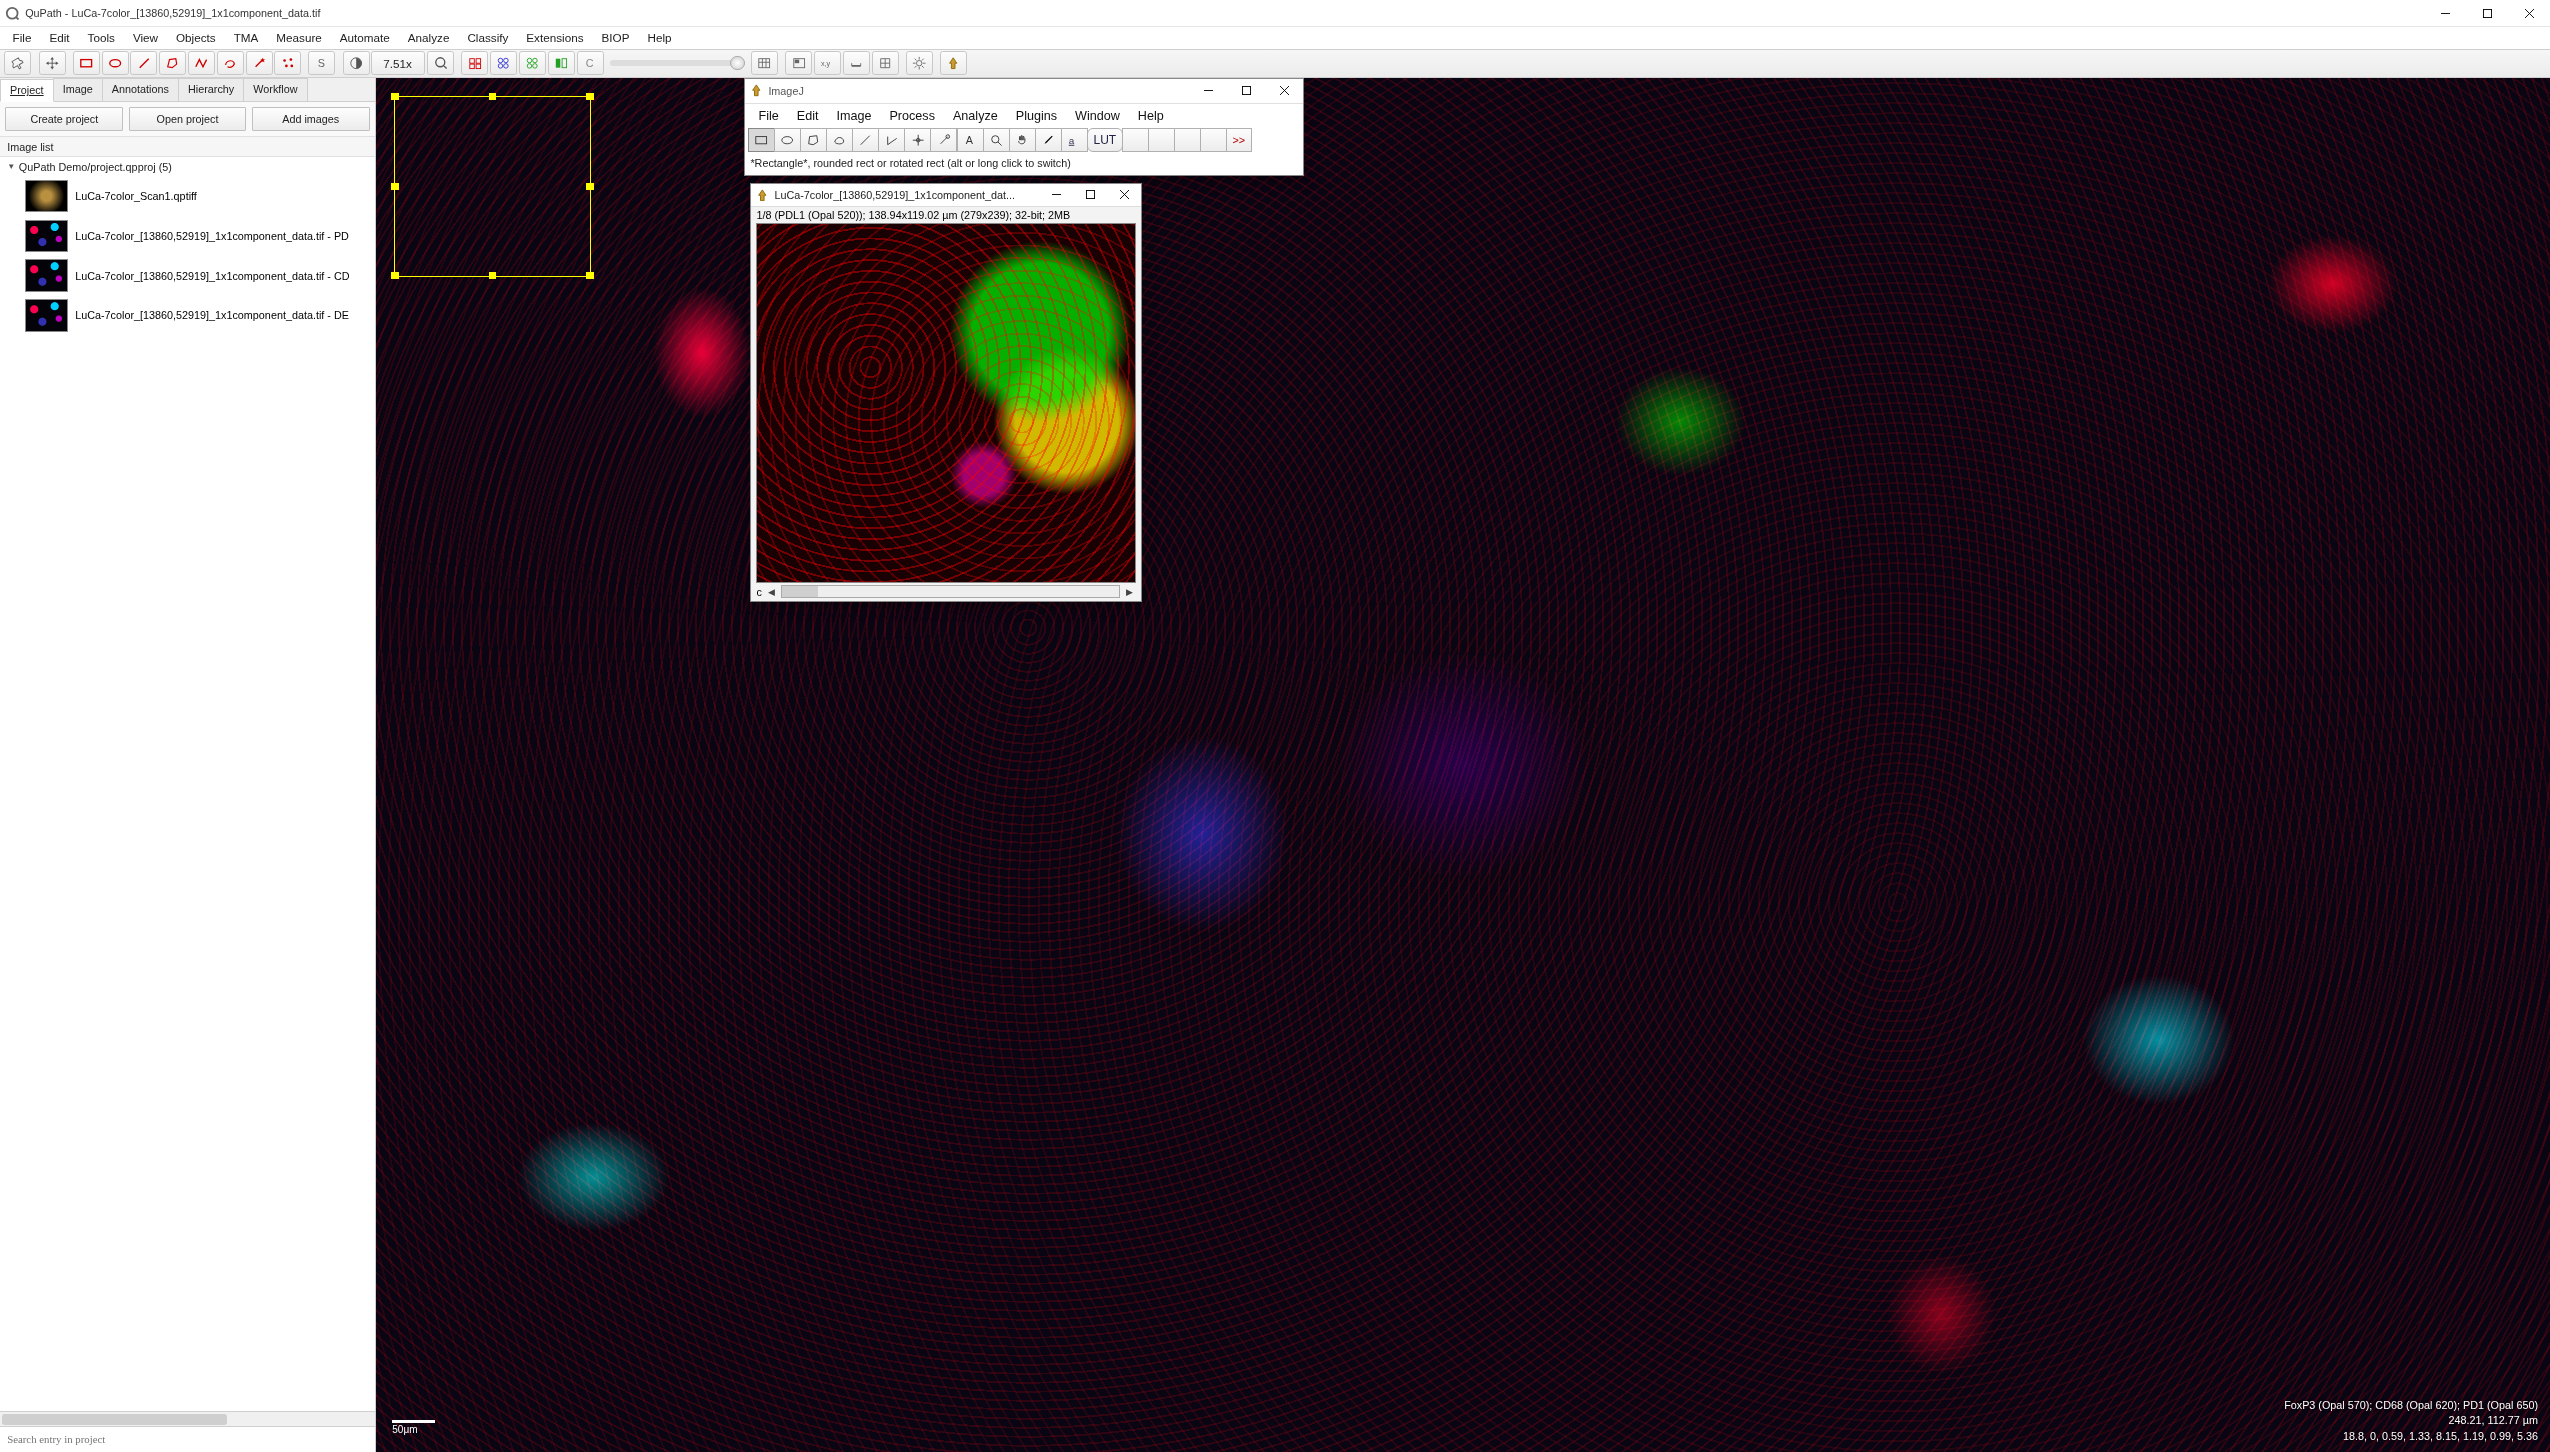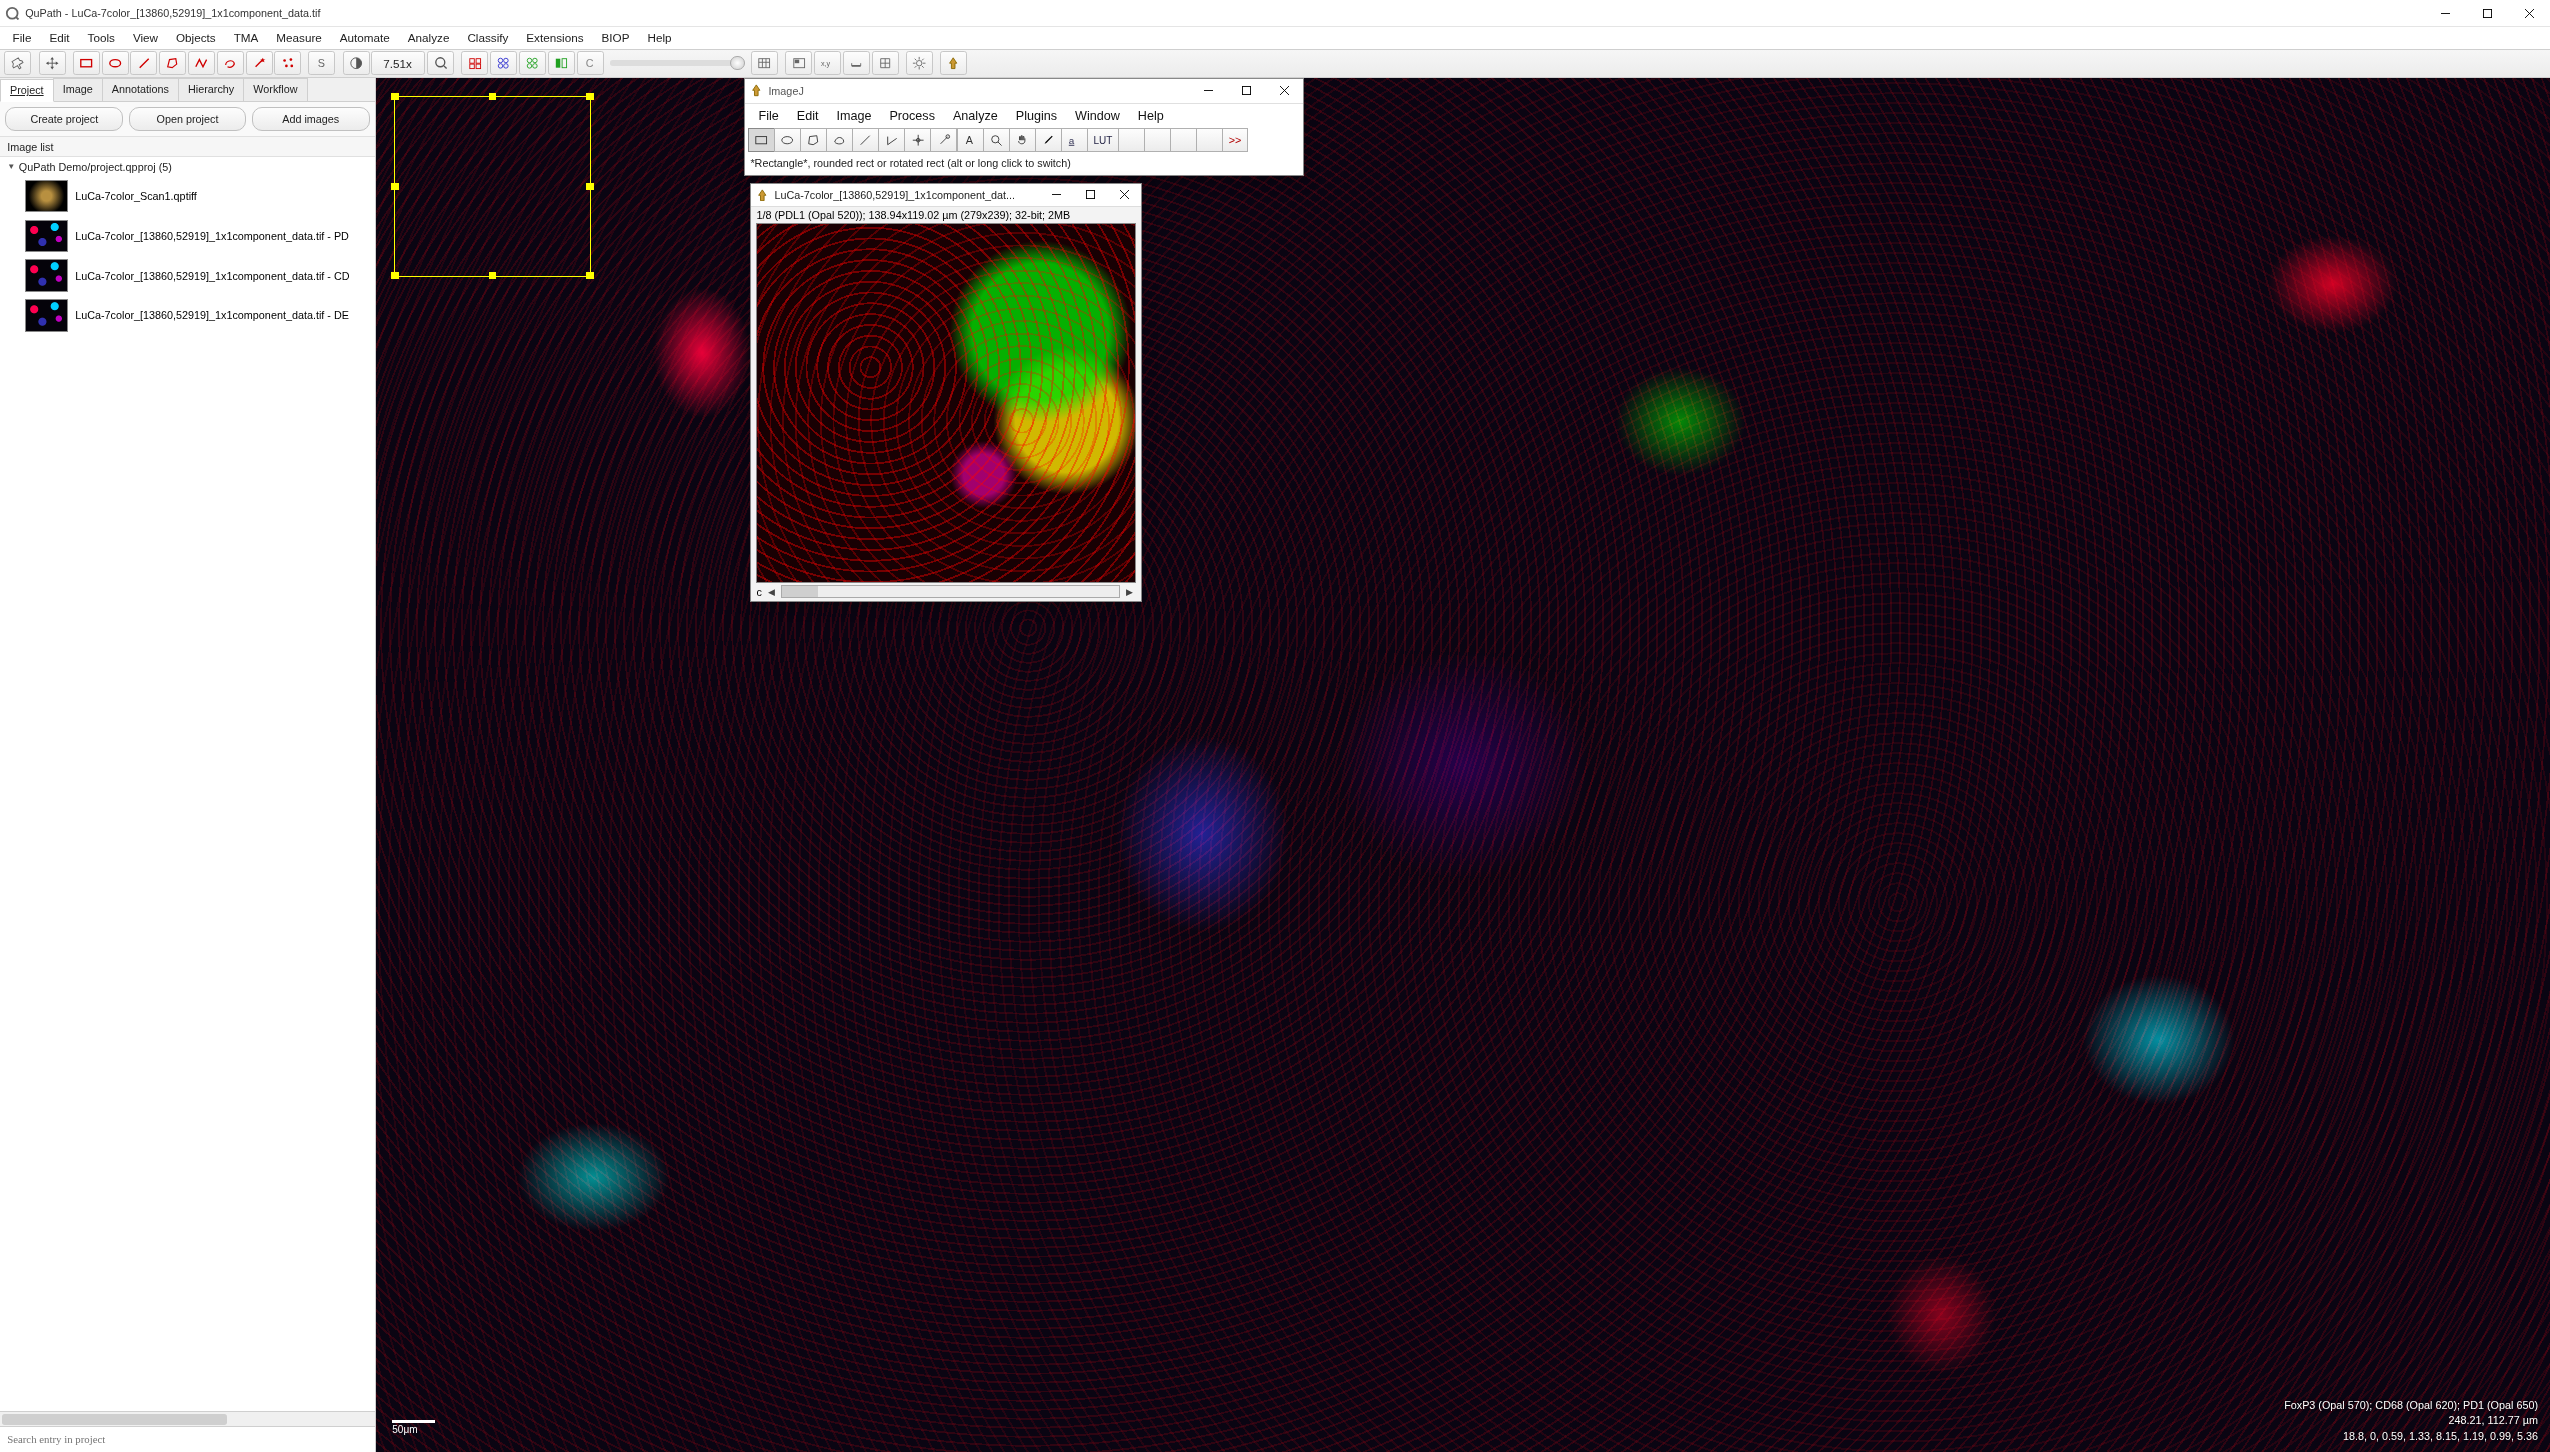--- a/index.html
+++ b/index.html
@@ -17,21 +17,21 @@
   .tbtn.green svg * { stroke: #1fa01f; }
   .tsep { width: 5.4px; }
   .slider { width: 135px; height: 5.4px; background: #ddd; border-radius: 2.7px; position: relative; margin: 0 5.4px; }
   .slider .knob { position: absolute; right: 0; top: -4.5px; width: 14.4px; height: 14.4px; border-radius: 50%; background: radial-gradient(#fff,#ccc); border: 0.9px solid #aaa; }
   .body { display: flex; height: calc(100vh - 78px); }
   .sidebar { width: 376px; background: #f9f9f9; border-right: 0.9px solid #cfcfcf; display: flex; flex-direction: column; }
   .tabs { display: flex; background: #f0f0f0; border-bottom: 0.9px solid #cfcfcf; }
   .tab { padding: 4.5px 9px; border: 0.9px solid #cfcfcf; border-bottom: none; background: #ececec; font-size: 10.8px; color: #222; margin-right: -0.9px; }
   .tab.active { background: #fff; border-bottom: 0.9px solid #fff; position: relative; top: 0.9px; text-decoration: underline; }
   .btnrow { display: flex; gap: 5.4px; padding: 5.4px; }
-  .btnrow button { flex: 1; height: 23.5px; border: 0.9px solid #c0c0c0; background: linear-gradient(#fdfdfd,#ececec); border-radius: 10px; font-size: 10.8px; color: #222; }
+  .btnrow button { flex: 1; height: 23.5px; border: 0.9px solid #c0c0c0; background: linear-gradient(#fdfdfd,#ececec); border-radius: 1px; font-size: 10.8px; color: #222; }
   .section-label { padding: 3.6px 7.2px; font-size: 10.8px; color: #222; background: #f6f6f6; border-top: 0.9px solid #e0e0e0; border-bottom: 0.9px solid #e0e0e0; }
   .tree { flex: 1; overflow: auto; background: #fff; }
   .proj-root { padding: 3.6px 7.2px; font-size: 10.8px; color: #222; display:flex; align-items:center; gap:3.6px; }
   .proj-root::before { content: "▼"; font-size: 8.1px; color: #555; }
   .imgrow { display: flex; align-items: center; gap: 7.2px; padding: 3.6px 7.2px 3.6px 25px; font-size: 10.8px; color: #000; }
   .imgrow.selected { background: #d6eaff; }
   .thumb { width: 43px; height: 32.5px; background: #000; border: 0.9px solid #888; position: relative; overflow:hidden; }
   .thumb.t1 { background: radial-gradient(circle at 50% 50%, #b89040 20%, #000 70%); }
   .thumb.t2 { background:
       radial-gradient(circle at 20% 30%, #ff0050 0 3.6px, transparent 4.5px),
@@ -72,21 +72,21 @@
   .ijwin { position: absolute; left: 744px; top: 88px; width: 560px; background: #fff; border: 0.9px solid #888; box-shadow: 0 3.6px 14.4px rgba(0,0,0,.3); }
   .ij-titlebar { height: 25px; display:flex; align-items:center; padding-left:5.4px; background:#fff; border-bottom:0.9px solid #e0e0e0;}
   .ij-titlebar .t { flex:1; color:#555; font-size:10.8px; }
   .ij-titlebar .ctl { display:flex; }
   .ij-titlebar .ctl div { width:38px; height:25px; display:flex; align-items:center; justify-content:center; }
   .ij-menubar { display:flex; padding: 3.6px 5.4px; gap: 1.8px; }
   .ij-menubar div { padding: 1.8px 8.1px; font-size: 12.6px; color:#111; }
   .ij-tools { display:flex; padding: 0 3.6px 3.6px 3.6px; gap: 0; }
   .ij-tools .ijb { width: 27px; height: 23.5px; border: 0.9px solid #b0b0b0; background: linear-gradient(#fdfdfd,#ececec); display:flex; align-items:center; justify-content:center; margin-left:-0.9px; }
   .ij-tools .ijb.pressed { background: #d8d8d8; border-color:#888; }
-  .ij-tools .lut { width:auto; padding:0 5.4px; font-size:10px; color:#224; }
+  .ij-tools .lut { width:auto; padding:0 5.4px; font-size:12px; color:#224;border-radius:6px; }
   .ij-tools .more { width:auto; padding:0 5.4px; color:#b00000; font-size:10.8px; }
   .ij-tooltip { padding: 1.8px 5.4px 5.4px 5.4px; font-size: 10.8px; color: #222; }
 
   
   .ij-imgwin { position:absolute; left: 750px; top: 190px; width: 392px; height: 419px; background:#f3f3f3; border:0.9px solid #888; box-shadow: 0 3.6px 14.4px rgba(0,0,0,.3); display:flex; flex-direction:column; }
   .ij-imgwin .hdr { height:23.5px; display:flex; align-items:center; padding-left:5.4px; background:#fff; border-bottom:0.9px solid #ddd; }
   .ij-imgwin .hdr .t { flex:1; font-size:10.8px; color:#222; white-space:nowrap; overflow:hidden; text-overflow:ellipsis; }
   .ij-imgwin .hdr .ctl { display:flex; }
   .ij-imgwin .hdr .ctl div { width:34px; height:23.5px; display:flex; align-items:center; justify-content:center; }
   .ij-imgwin .meta { font-size: 10.8px; color:#000; padding: 1.8px 5.4px; background:#f3f3f3; }

